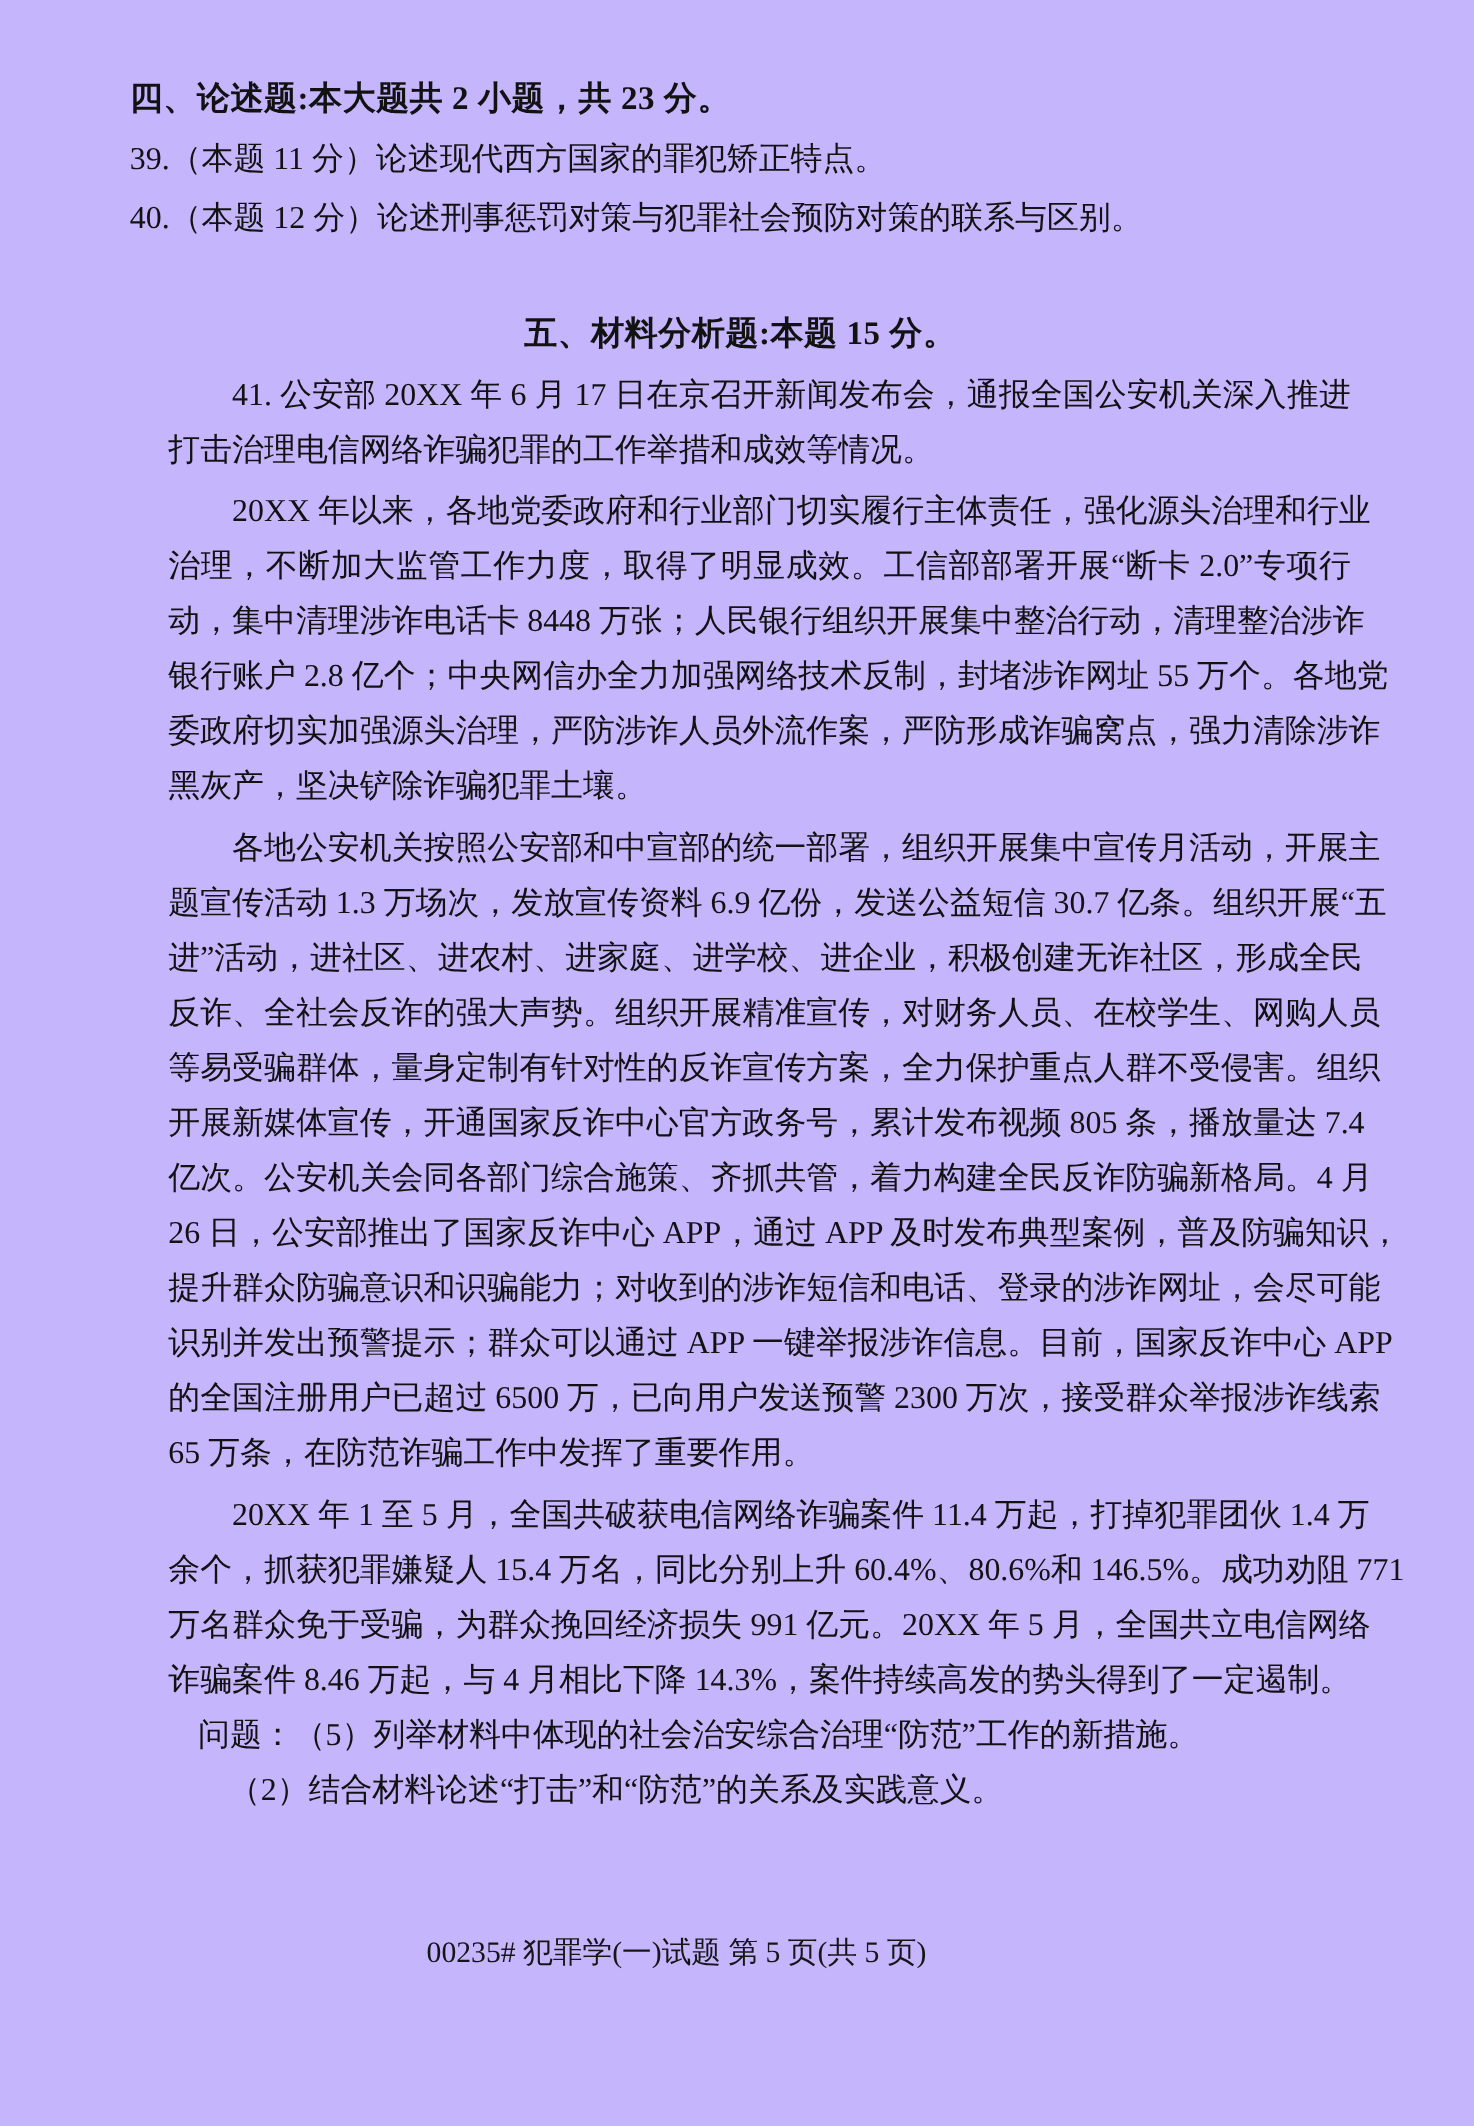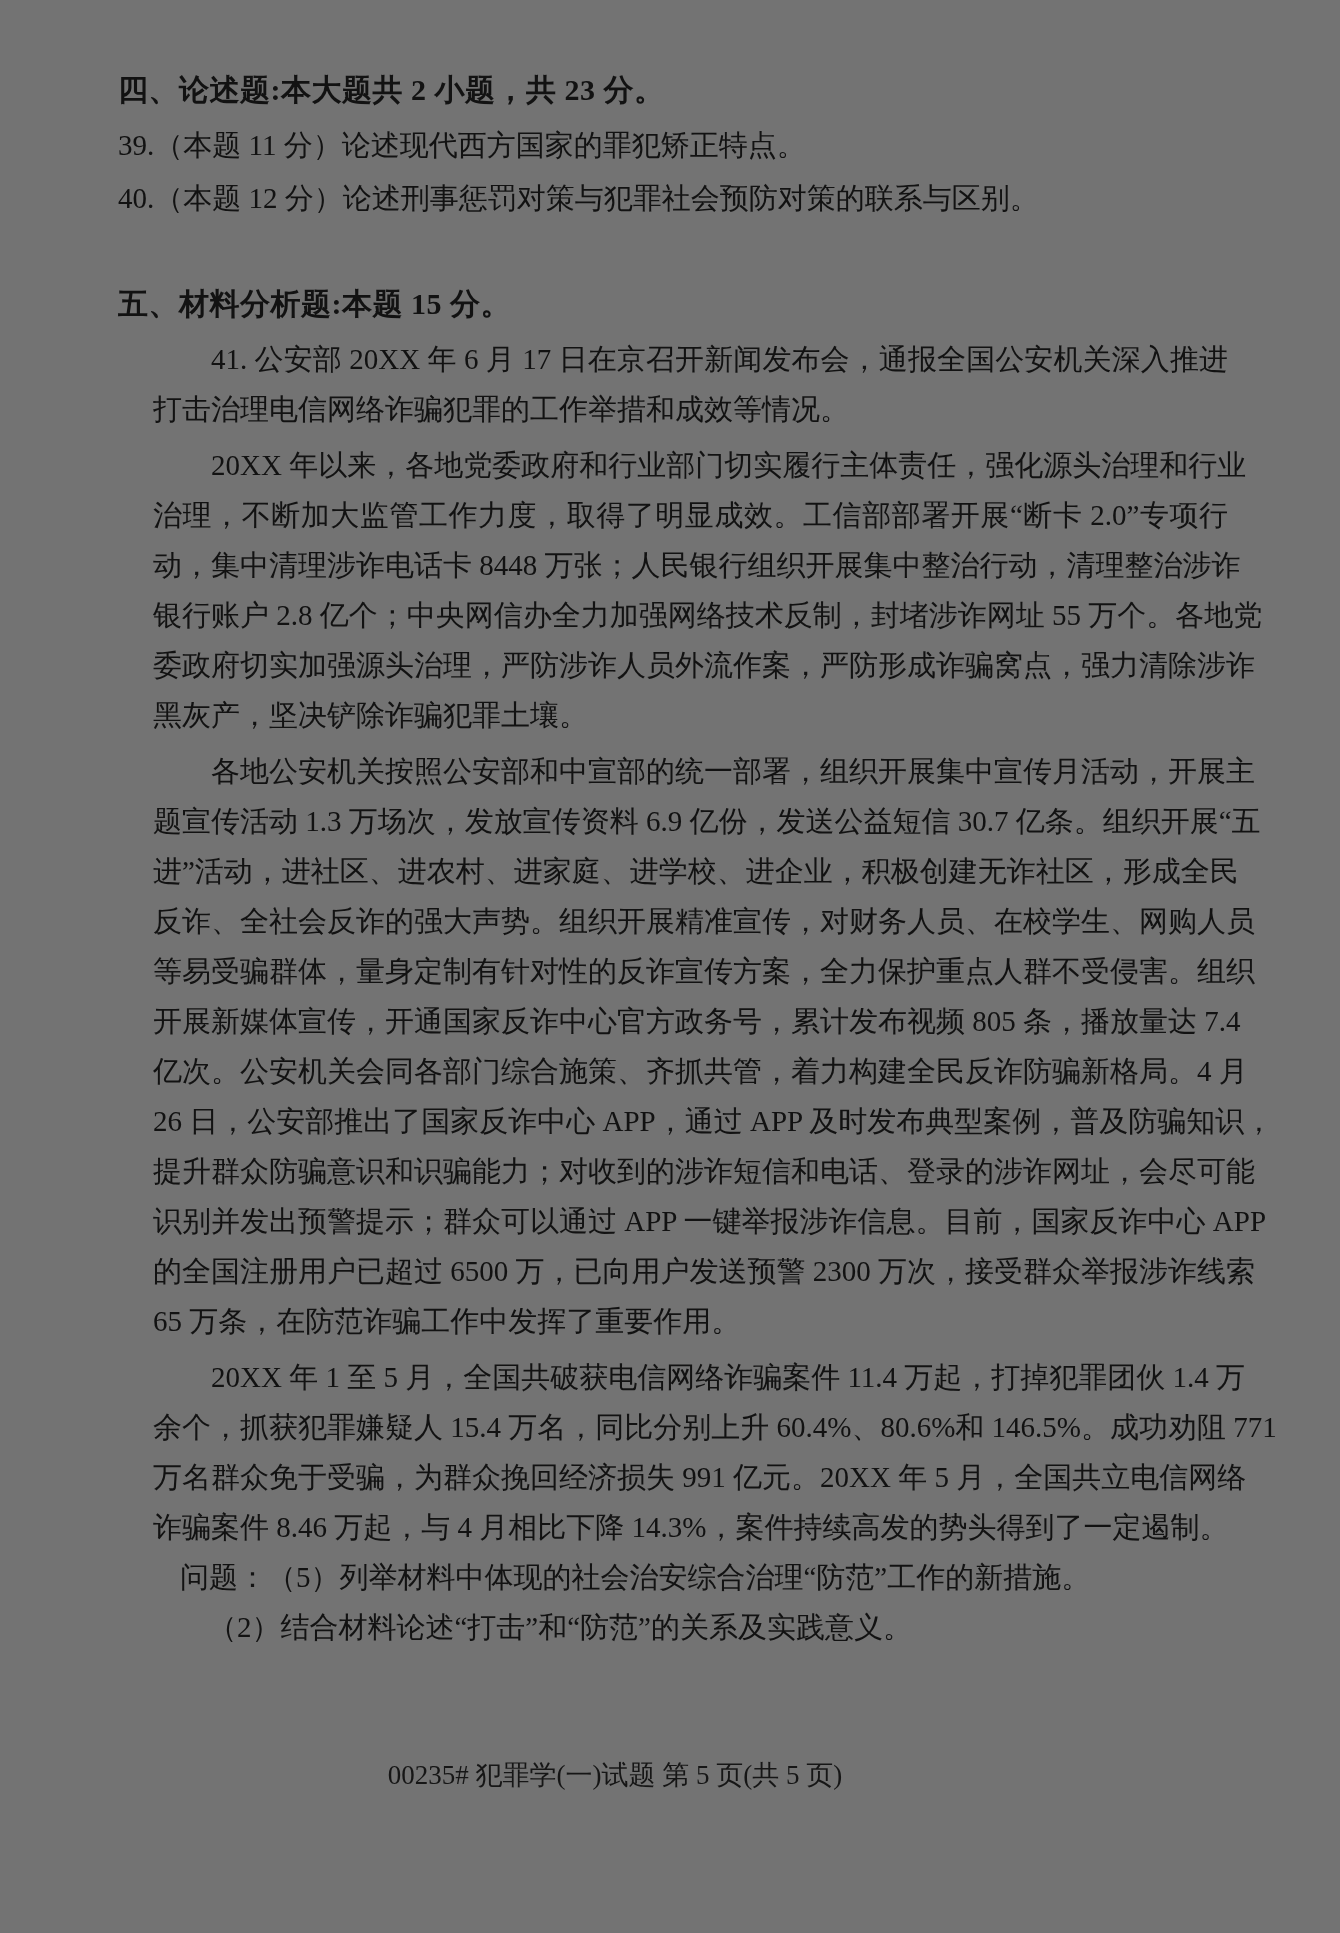--- a/index.html
+++ b/index.html
@@ -1,37 +1,37 @@
 <!DOCTYPE html>
 <html><head>
 <meta charset="utf-8">
 <style>
   html, body { margin: 0; padding: 0; background: #ffffff; }
   .page {
     position: relative;
     width: 1340px;
     height: 1933px;
-    background: #737373;
+    background: #c4b5fd;
     color: #121212;
     font-family: "Liberation Serif", "DejaVu Serif", serif;
     overflow: hidden;
   }
   .content {
     position: absolute;
     left: 118px;
     top: 72px;
     width: 1110px;
   }
   .sec-heading {
     font-weight: bold;
     font-size: 30px;
     line-height: 36px;
     letter-spacing: 0.5px;
   }
-  .sec-heading.second { margin-top: 61px; }
+  .sec-heading.second { margin-top: 61px; text-align: center; }
   .item {
     font-size: 29px;
     line-height: 53px;
   }
   .item.first { margin-top: 11px; }
   .bline {
     font-size: 29px;
     line-height: 50px;
     text-align: justify;
     text-align-last: justify;

